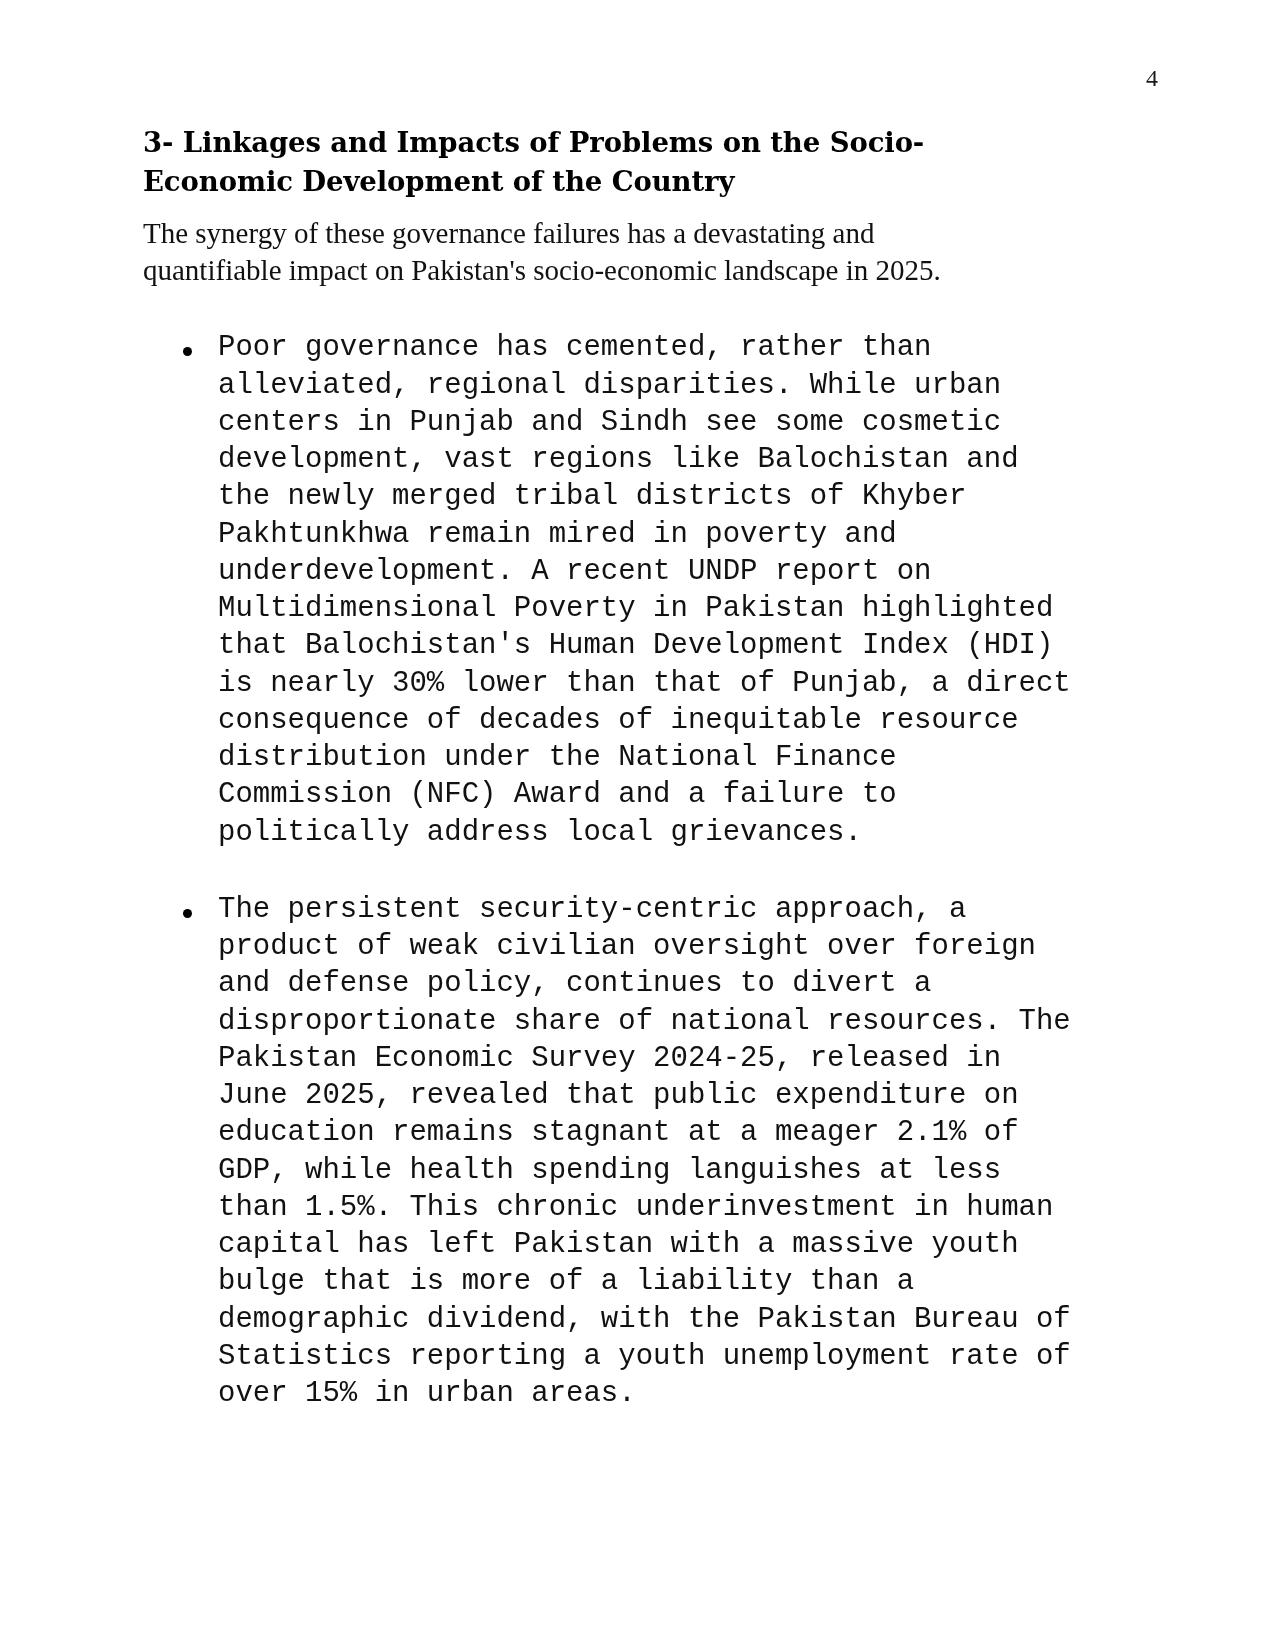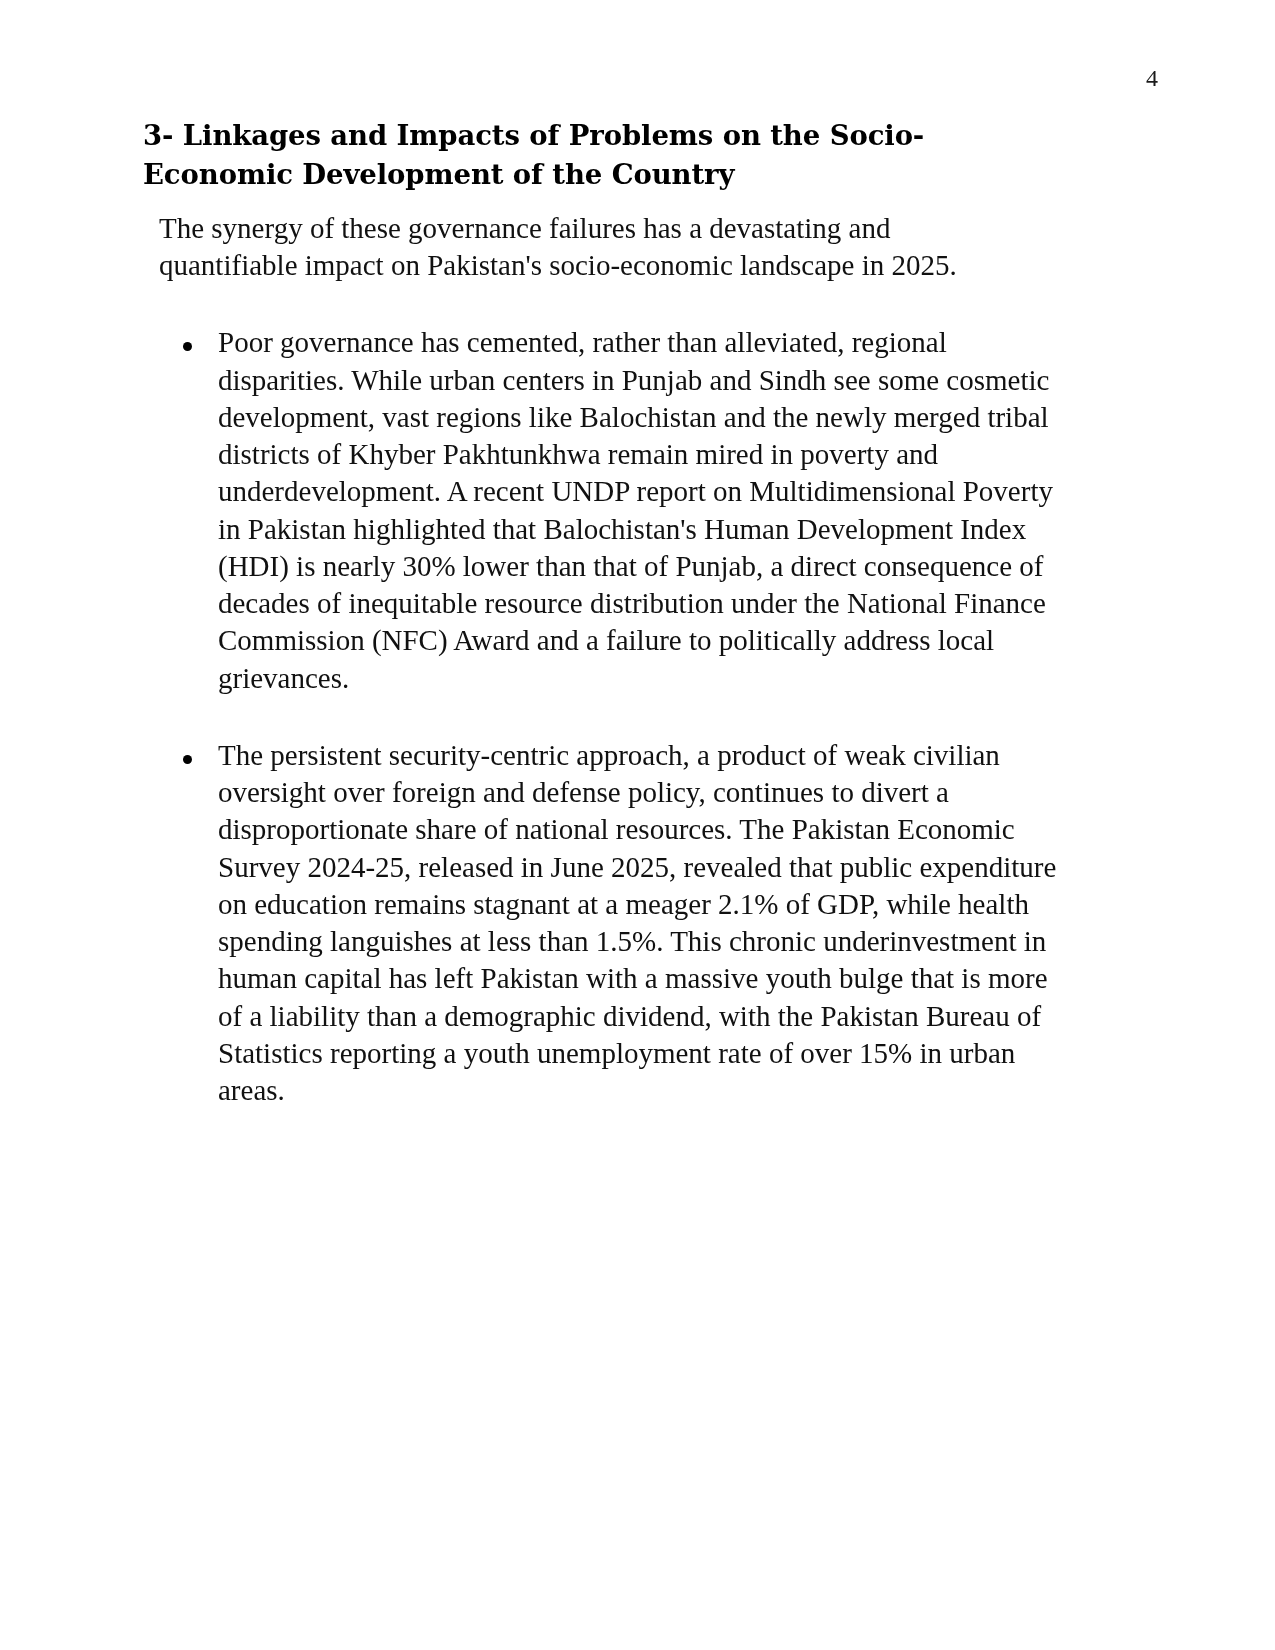--- a/index.html
+++ b/index.html
@@ -26,39 +26,39 @@
     top: 66px;
     right: 117px;
     font-family: "Liberation Serif", "DejaVu Serif", serif;
     font-size: 24px;
     line-height: 1;
     color: #1a1a1a;
   }
   .content {
     position: absolute;
     left: 143px;
-    top: 116px;
+    top: 123px;
     width: 940px;
   }
   .section-heading {
     font-family: "DejaVu Serif", "Liberation Serif", serif;
     font-weight: bold;
     font-size: 27.5px;
     line-height: 1.42;
     color: #000000;
     letter-spacing: -0.1px;
     margin: 0 0 14px 0;
     max-width: 890px;
   }
   .intro-para {
     font-family: "Liberation Serif", "DejaVu Serif", serif;
     font-size: 29px;
     line-height: 1.28;
     color: #111111;
-    margin: 16px;
+    margin: 0;
     max-width: 862px;
   }
   .bullet-list {
     list-style: none;
     margin: 0;
     padding: 0;
   }
   .bullet-block {
     position: relative;
     padding-left: 75px;
@@ -83,21 +83,21 @@
     white-space: nowrap;
   }
   .check-mark {
     font-family: "DejaVu Sans", "Liberation Sans", sans-serif;
     font-weight: normal;
     font-size: 26px;
     color: #1878BE;
     padding-right: 6px;
   }
   .body-para {
-    font-family: Liberation Serif, serif;
+    font-family: Liberation Mono, monospace;
     font-size: 29px;
     line-height: 1.285;
     color: #111111;
     margin: 26px 8px 0 0;
     max-width: 862px;
   }
   .spacer-bottom {
     height: 40px;
   }
 </style>

